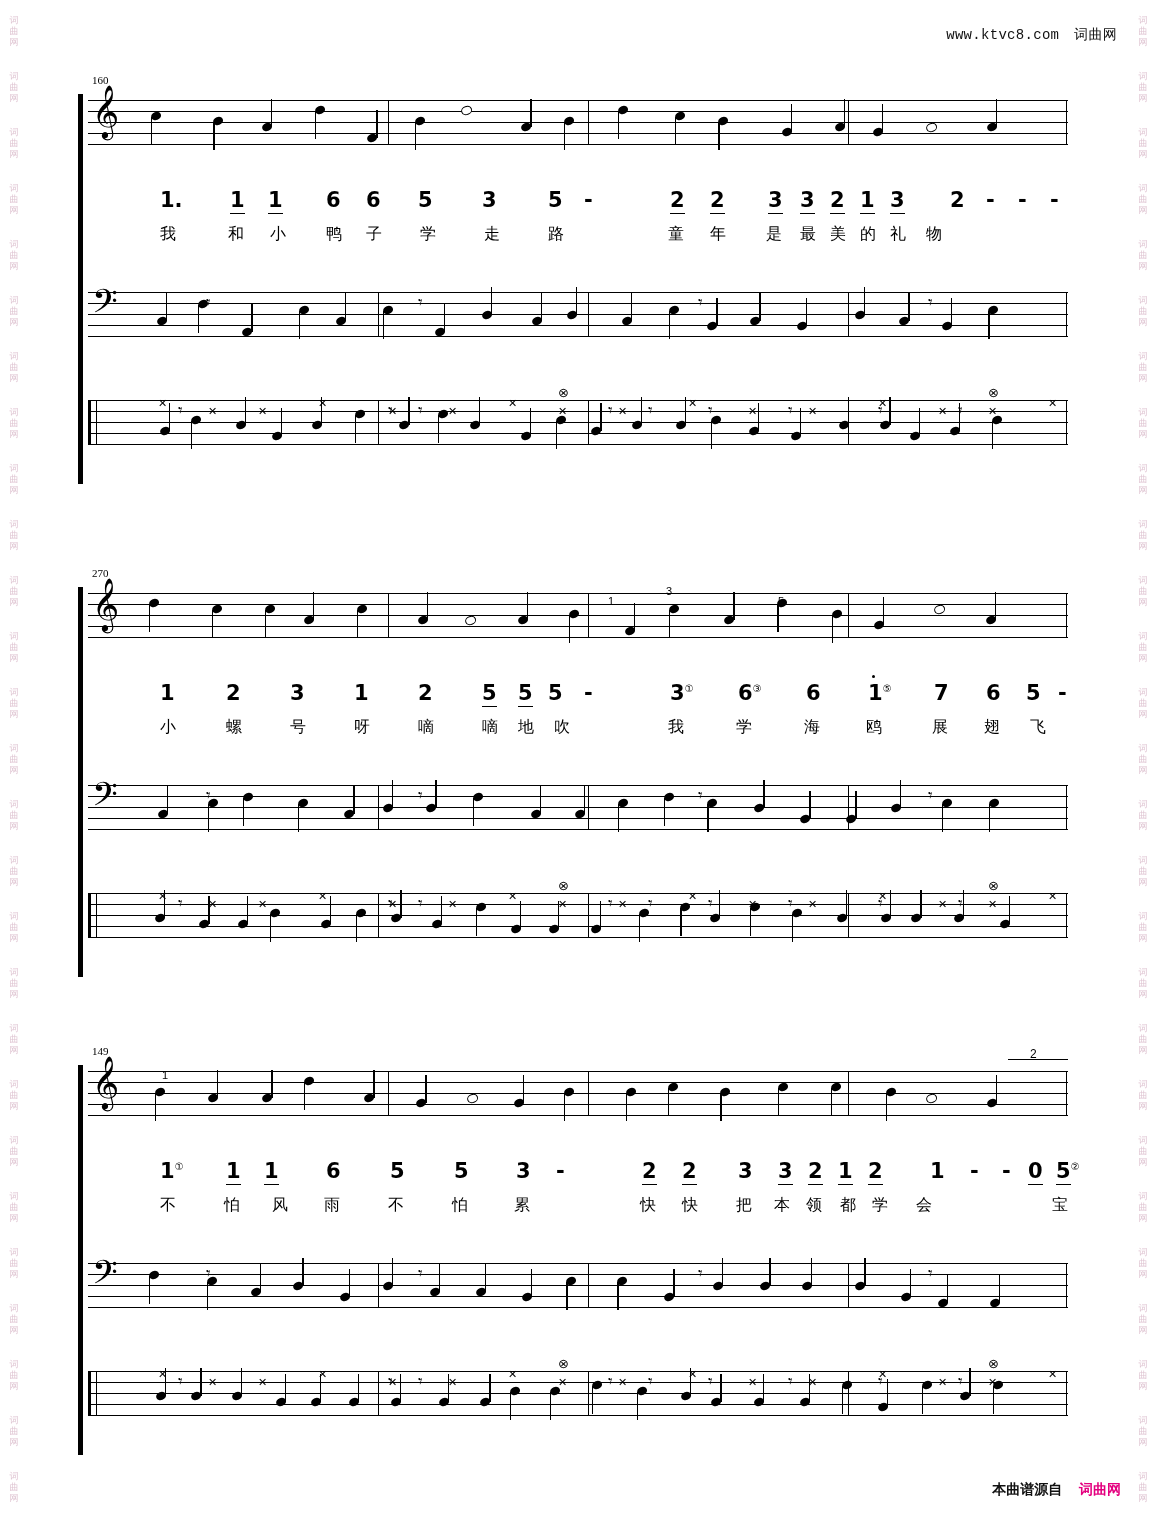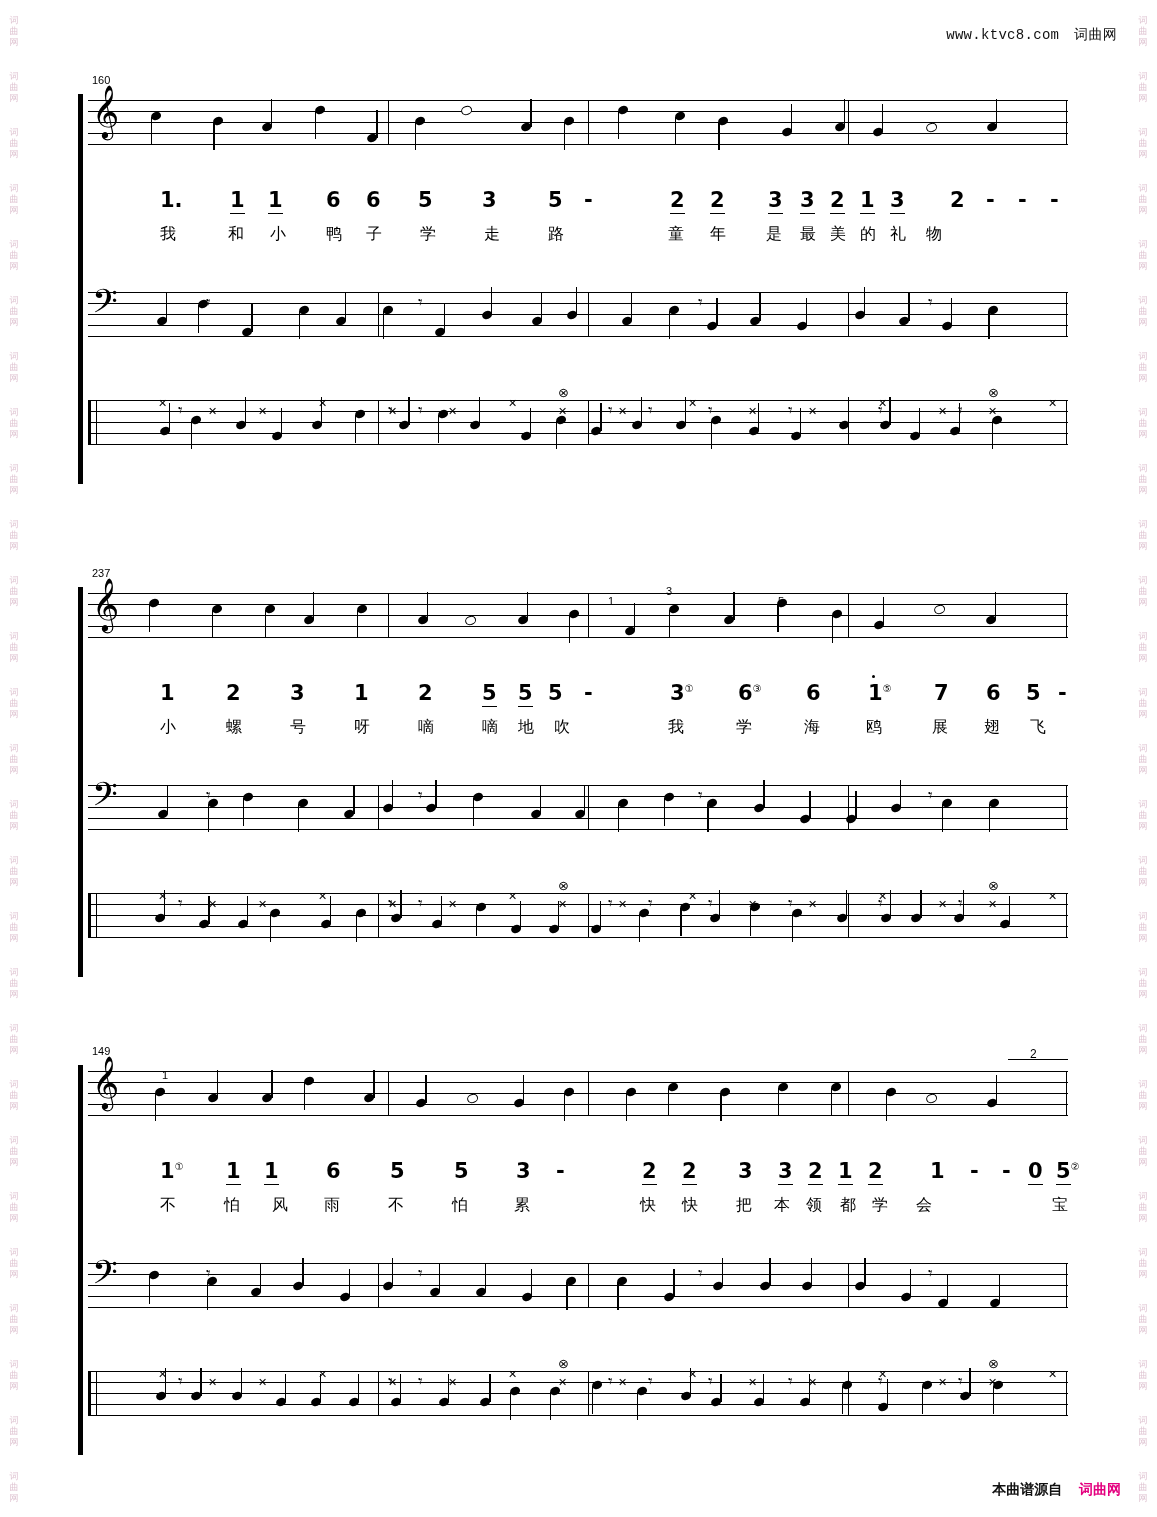--- a/index.html
+++ b/index.html
@@ -42,21 +42,21 @@
     font-family:"DejaVu Sans", sans-serif;
     color:#111;
   }
   .footer .brand{color:#e4007f;margin-left:12px;}
   
   .system{position:absolute;left:78px;width:990px;}
   .sys-bar{
     position:absolute;left:0;top:0;width:5px;background:#000;
   }
   .measure-no{
-    position:absolute;font-size:11px;font-family:Liberation Sans, sans-serif;
+    position:absolute;font-size:11px;font-family:Liberation Serif, serif;
     color:#000;
   }
   
   .staff{
     position:absolute;left:10px;width:980px;
   }
   .staff .line{
     position:absolute;left:0;width:980px;height:1px;background:#000;
   }
   .barline{position:absolute;width:1px;background:#000;}
@@ -604,21 +604,21 @@
         <div class="xhead" style="left:790px;top:-2px;">✕</div>
         <div class="xhead" style="left:850px;top:6px;">✕</div>
         <div class="xhead" style="left:900px;top:6px;">✕</div>
         <div class="xhead" style="left:960px;top:-2px;">✕</div>
         <div class="circx" style="left:470px;top:-14px;">⊗</div>
         <div class="circx" style="left:900px;top:-14px;">⊗</div>
       </div>
     </div>
     <div class="system" style="top:573px;height:420px;">
       <div class="sys-bar" style="top:14px;height:390px;"></div>
-      <div class="measure-no" style="left:14px;top:-6px;">237</div>
+      <div class="measure-no" style="left:14px;top:-6px;">270</div>
       <div class="staff" style="top:20px;height:44px;">
         <div class="line" style="top:0px;"></div>
         <div class="line" style="top:11px;"></div>
         <div class="line" style="top:22px;"></div>
         <div class="line" style="top:33px;"></div>
         <div class="line" style="top:44px;"></div>
         <div class="clef" style="left:4px;top:-12px;">𝄞</div>
         <div class="barline" style="left:300px;top:0px;height:44px;"></div>
         <div class="barline" style="left:500px;top:0px;height:44px;"></div>
         <div class="barline" style="left:760px;top:0px;height:44px;"></div>

